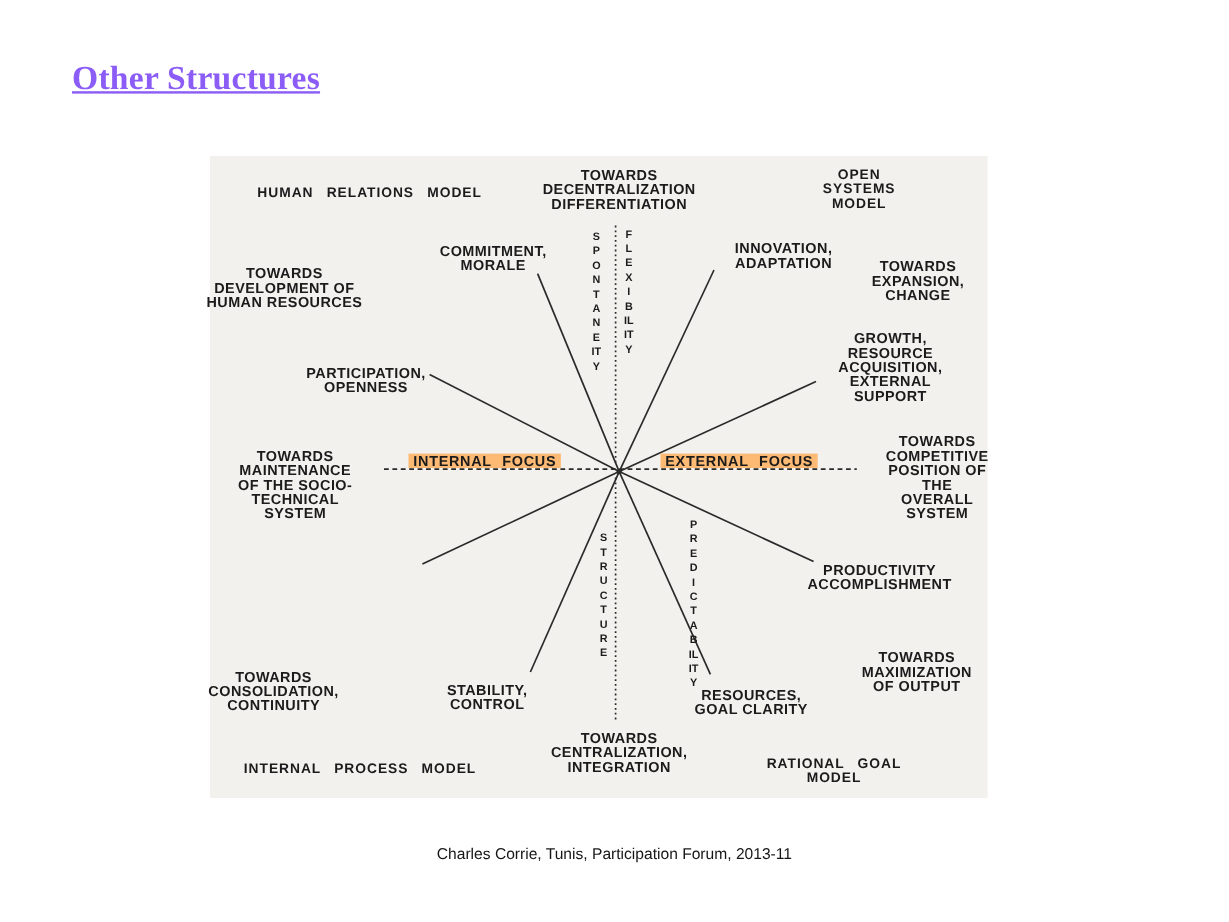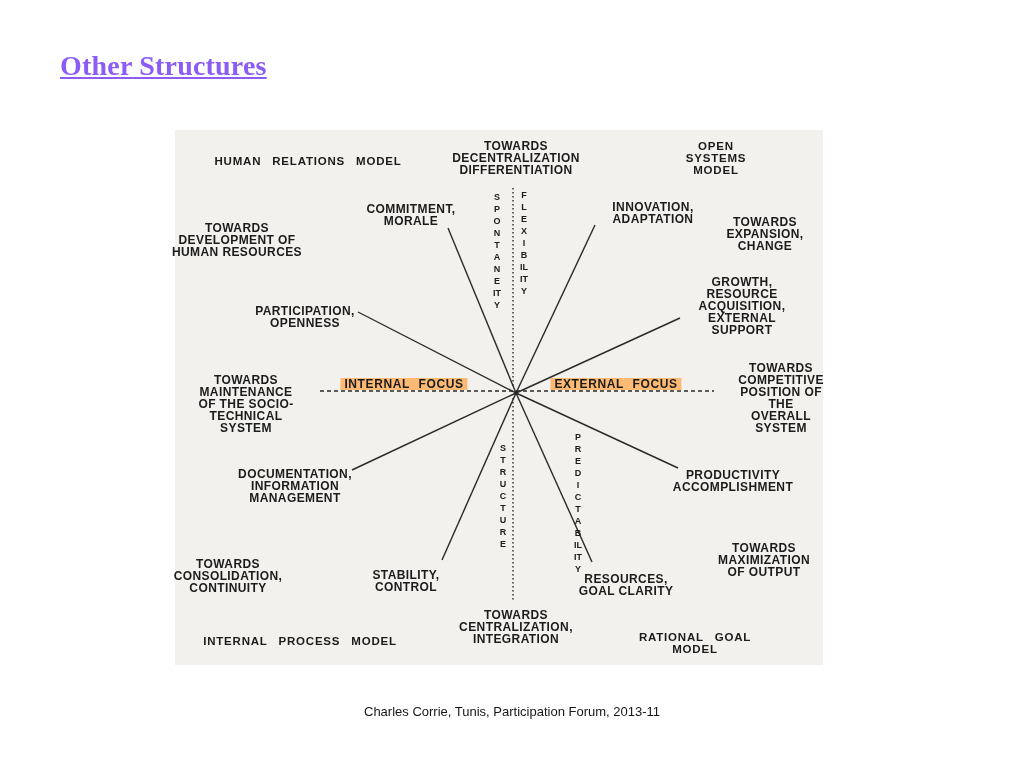--- a/index.html
+++ b/index.html
@@ -103,23 +103,20 @@
 
   <div class="lbl" style="left:236px; top:85px;">COMMITMENT,
 MORALE</div>
   <div class="lbl" style="left:130px; top:187px;">PARTICIPATION,
 OPENNESS</div>
   <div class="lbl" style="left:478px; top:83px;">INNOVATION,
 ADAPTATION</div>
   <div class="lbl" style="left:567px; top:176px;">GROWTH, RESOURCE
 ACQUISITION,
 EXTERNAL SUPPORT</div>
-  <div class="lbl" style="left:120px; top:356px;">DOCUMENTATION,
-INFORMATION
-MANAGEMENT</div>
   <div class="lbl" style="left:231px; top:451px;">STABILITY,
 CONTROL</div>
   <div class="lbl" style="left:558px; top:351px;">PRODUCTIVITY
 ACCOMPLISHMENT</div>
   <div class="lbl" style="left:451px; top:455px;">RESOURCES,
 GOAL CLARITY</div>
 
   <div class="lbl" style="left:62px; top:110px;">TOWARDS
 DEVELOPMENT OF
 HUMAN RESOURCES</div>

